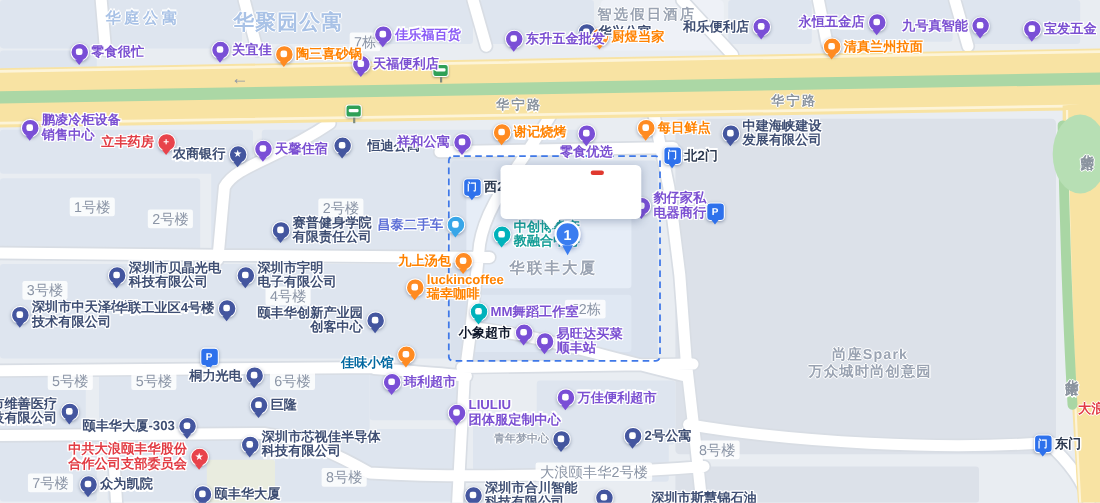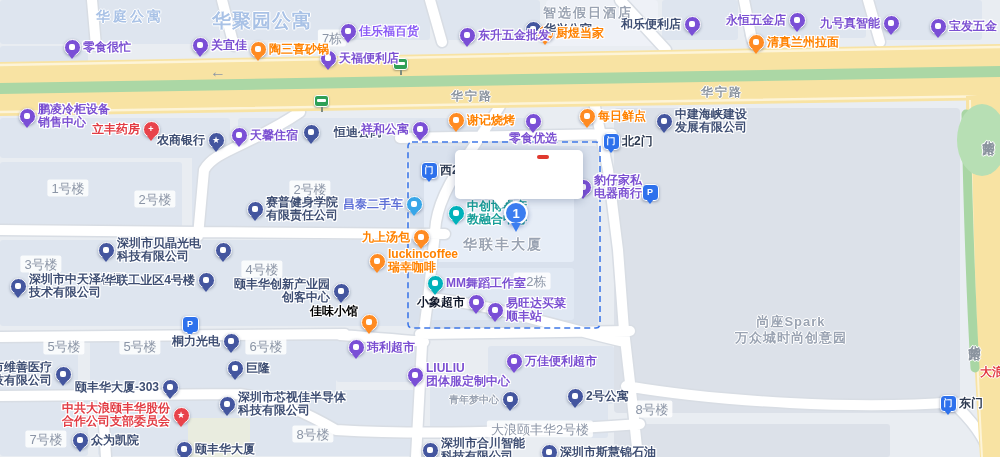--- a/index.html
+++ b/index.html
@@ -290,21 +290,21 @@
       <div class="pin" style="--pc: #7a4fd6; left: 486.5px; top: 301.5px;">
         <span class="dot"></span>
       </div>
       <div class="lbl r" style="color: rgb(123, 80, 210); left: 506px; top: 297px;">
         <div>易旺达买菜</div>
         <div>顺丰站</div>
       </div>
       <div class="pin" style="--pc: #ff8b22; left: 360.5px; top: 313.5px;">
         <span class="dot"></span>
       </div>
-      <div class="lbl l" style="color: #000000; right: 642px; top: 305px;">
+      <div class="lbl l" style="color: #0369a1; right: 642px; top: 324px;">
         <div>佳味小馆</div>
       </div>
       <div class="pin" style="--pc: #ff8b22; left: 368.5px; top: 252.5px;">
         <span class="dot"></span>
       </div>
       <div class="lbl r" style="color: rgb(255, 130, 0); left: 388px; top: 248px;">
         <div>luckincoffee</div>
         <div>瑞幸咖啡</div>
       </div>
       <div class="pin" style="--pc: #ff8b22; left: 412.5px; top: 228.5px;">
@@ -322,20 +322,24 @@
       <div class="pin" style="--pc: #44569f; left: 332.5px; top: 282.5px;">
         <span class="dot"></span>
       </div>
       <div class="lbl l" style="color: rgb(62, 78, 115); right: 670px; top: 278px;">
         <div>颐丰华创新产业园</div>
         <div>创客中心</div>
       </div>
       <div class="pin" style="--pc: #44569f; left: 214.5px; top: 241.5px;">
         <span class="dot"></span>
       </div>
+      <div class="lbl r" style="color: rgb(62, 78, 115); left: 234px; top: 237px;">
+        <div>深圳市宇明</div>
+        <div>电子有限公司</div>
+      </div>
       <div class="badge" style="left: 262px; top: 269px;">4号楼</div>
       <div class="pin" style="--pc: #44569f; left: 97.5px; top: 241.5px;">
         <span class="dot"></span>
       </div>
       <div class="lbl r" style="color: rgb(62, 78, 115); left: 117px; top: 237px;">
         <div>深圳市贝晶光电</div>
         <div>科技有限公司</div>
       </div>
       <div class="badge" style="left: 41px; top: 264px;">3号楼</div>
       <div class="pin" style="--pc: #44569f; left: 9.5px; top: 277.5px;">
@@ -354,21 +358,21 @@
       <div class="pin pin-square" style="--pc: #2e71ec; left: 181.5px; top: 315.5px;">
         <span class="g">P</span>
       </div>
       <div class="pin" style="--pc: #44569f; left: 246.5px; top: 200.5px;">
         <span class="dot"></span>
       </div>
       <div class="lbl r" style="color: rgb(62, 78, 115); left: 266px; top: 196px;">
         <div>赛普健身学院</div>
         <div>有限责任公司</div>
       </div>
-      <div class="badge" style="left: 68px; top: 188px;">1号楼</div>
+      <div class="badge" style="left: 84px; top: 188px;">1号楼</div>
       <div class="badge" style="left: 155px; top: 199px;">2号楼</div>
       <div class="badge" style="left: 310px; top: 189px;">2号楼</div>
       <div class="pin" style="--pc: #44569f; left: 222.5px; top: 332.5px;">
         <span class="dot"></span>
       </div>
       <div class="lbl l" style="color: rgb(62, 78, 115); right: 780px; top: 334.5px;">
         <div>桐力光电</div>
       </div>
       <div class="pin" style="--pc: #44569f; left: 226.5px; top: 359.5px;">
         <span class="dot"></span>
@@ -455,21 +459,21 @@
       <div class="pin" style="--pc: #44569f; left: 421.5px; top: 441.5px;">
         <span class="dot"></span>
       </div>
       <div class="lbl r" style="color: rgb(62, 78, 115); left: 441px; top: 437px;">
         <div>深圳市合川智能</div>
         <div>科技有限公司</div>
       </div>
       <div class="pin" style="--pc: #44569f; left: 540.5px; top: 443.5px;">
         <span class="dot"></span>
       </div>
-      <div class="lbl r" style="color: rgb(62, 78, 115); left: 560px; top: 445.5px;">
+      <div class="lbl r" style="color: rgb(62, 78, 115); left: 560px; top: 445.5px; padding-left: 32px;">
         <div>深圳市斯慧锦石油</div>
       </div>
       <div class="badge" style="left: 46px; top: 439px;">7号楼</div>
       <div class="pin pin-square" style="--pc: #2e71ec; left: 939.5px; top: 394.5px;">
         <span class="g">门</span>
       </div>
       <div class="lbl r" style="color: rgb(44, 57, 80); left: 959px; top: 396.5px;">
         <div>东门</div>
       </div>
       <div class="maplabel" style="left: 130px; top: 16px; color: rgb(169, 194, 230); font-size: 14px; line-height: 17px; letter-spacing: 3px;">

